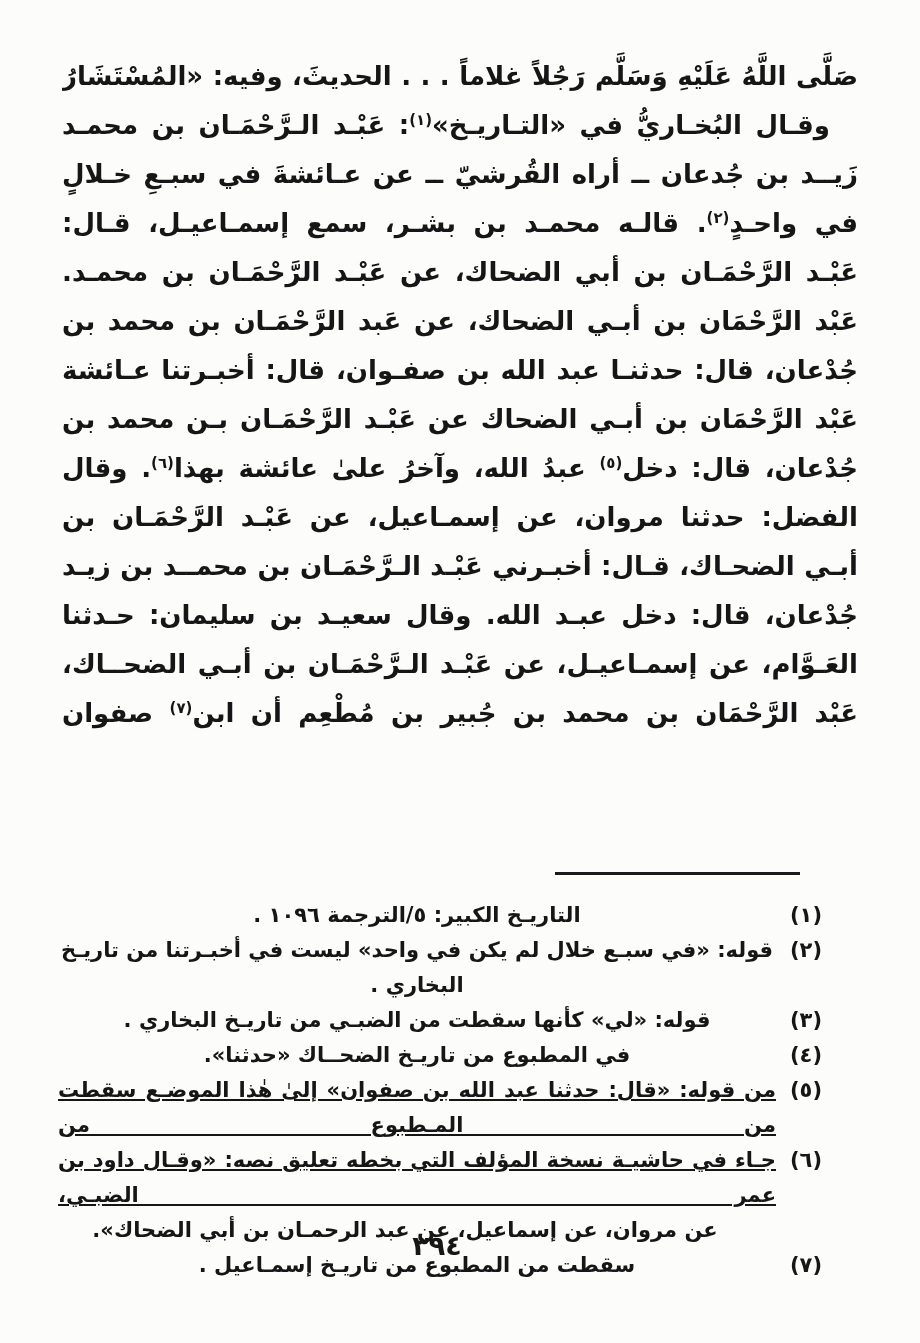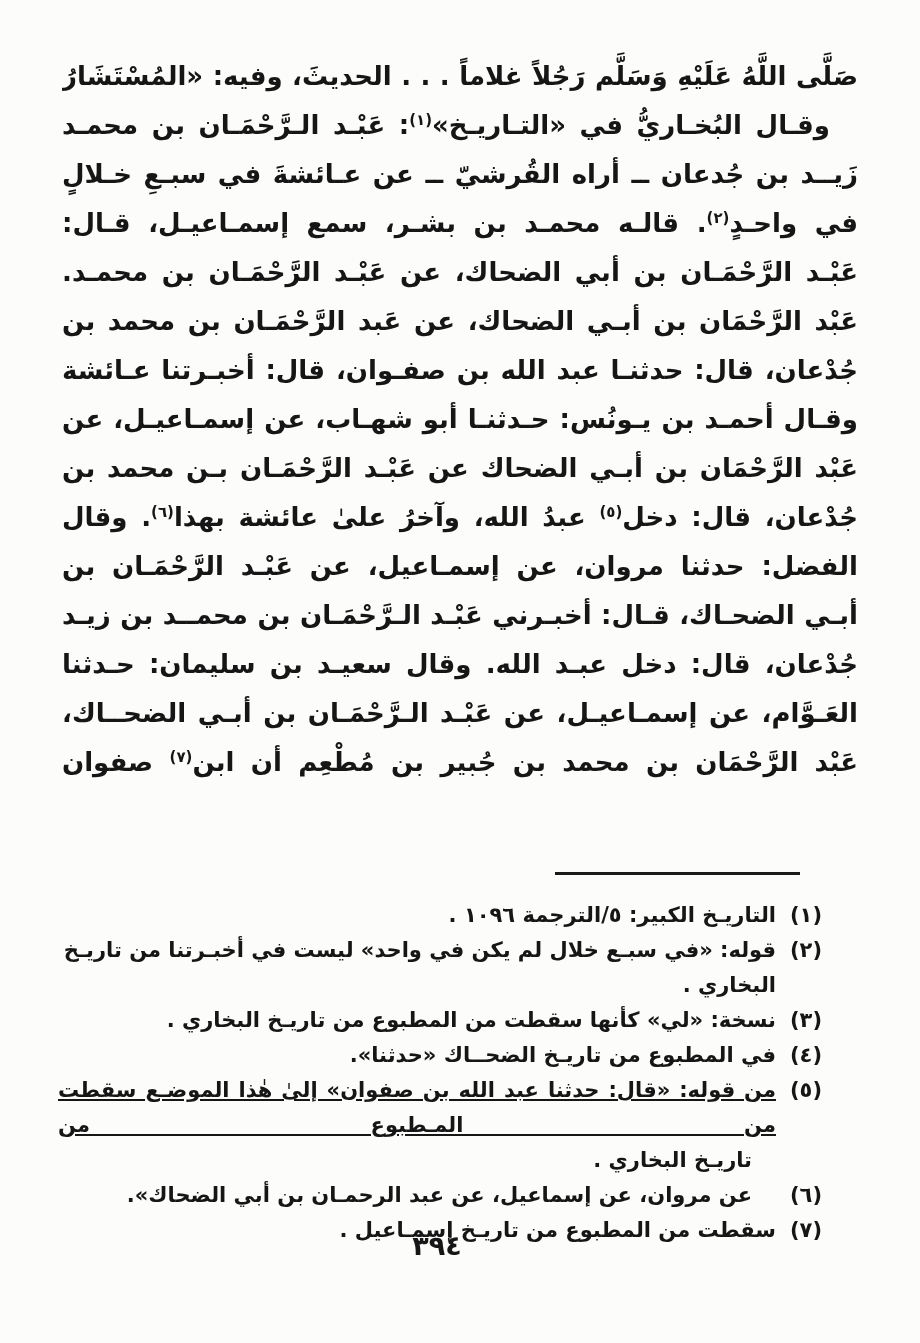--- a/index.html
+++ b/index.html
@@ -68,21 +68,21 @@
     text-align: right;
   }
   .fn-body {
     flex: 1 1 auto;
     min-width: 0;
   }
   .fn-line {
     font-size: 21px;
     font-weight: 700;
     line-height: 35px;
-    text-align: right;
+    text-align: center;
     overflow: hidden;
   }
   .fn-line.just {
     text-align: justify;
     text-align-last: justify;
     text-decoration: underline;
   }
   .fn-line.cont {
     padding-right: 24px;
   }
@@ -102,21 +102,20 @@
 
 <div class="page">
   <div class="main-text" id="main-text">
       <div class="tline">صَلَّى اللَّهُ عَلَيْهِ وَسَلَّم رَجُلاً غلاماً . . . الحديثَ، وفيه: «المُسْتَشَارُ مؤتَمَنٌ» .</div>
       <div class="tline indent">وقـال البُخـاريُّ في «التـاريـخ»<sup class="fnref">(١)</sup>: عَبْـد الـرَّحْمَـان بن محمـد بن</div>
       <div class="tline">زَيــد بن جُدعان ــ أراه القُرشيّ ــ عن عـائشةَ في سبـعِ خـلالٍ لم يَكُنَّ</div>
       <div class="tline">في واحـدٍ<sup class="fnref">(٢)</sup>. قالـه محمـد بن بشـر، سمع إسمـاعيـل، قـال: أخبـرنـا</div>
       <div class="tline">عَبْـد الرَّحْمَـان بن أبي الضحاك، عن عَبْـد الرَّحْمَـان بن محمـد. وقـال</div>
       <div class="tline">عَبْد الرَّحْمَان بن أبـي الضحاك، عن عَبد الرَّحْمَـان بن محمد بن زيـد بن</div>
       <div class="tline">جُدْعان، قال: حدثنـا عبد الله بن صفـوان، قال: أخبـرتنا عـائشة بهـذا.</div>
-      <div class="tline">وقـال أحمـد بن يـونُس: حـدثنـا أبو شهـاب، عن إسمـاعيـل، عن</div>
       <div class="tline">عَبْد الرَّحْمَان بن أبـي الضحاك عن عَبْـد الرَّحْمَـان بـن محمد بن زيـد بن</div>
       <div class="tline">جُدْعان، قال: دخل<sup class="fnref">(٥)</sup> عبدُ الله، وآخرُ علىٰ عائشة بهذا<sup class="fnref">(٦)</sup>. وقال مؤمَّل بن</div>
       <div class="tline">الفضل: حدثنا مروان، عن إسمـاعيل، عن عَبْـد الرَّحْمَـان بن محمد بن</div>
       <div class="tline">أبـي الضحـاك، قـال: أخبـرني عَبْـد الـرَّحْمَـان بن محمــد بن زيـد بن</div>
       <div class="tline">جُدْعان، قال: دخل عبـد الله. وقال سعيـد بن سليمان: حـدثنا عَبَّـاد بن</div>
       <div class="tline">العَـوَّام، عن إسمـاعيـل، عن عَبْـد الـرَّحْمَـان بن أبـي الضحــاك، عن</div>
       <div class="tline">عَبْد الرَّحْمَان بن محمد بن جُبير بن مُطْعِم أن ابن<sup class="fnref">(٧)</sup> صفوان دخل. وقـال</div>
     </div>
   <div class="fn-sep"></div>
   <div class="footnotes" id="footnotes">
@@ -128,39 +127,39 @@
       </div>
       <div class="fn-row">
         <span class="fn-marker">(٢)</span>
         <div class="fn-body">
           <div class="fn-line last">قوله: «في سبـع خلال لم يكن في واحد» ليست في أخبـرتنا من تاريـخ البخاري .</div>
         </div>
       </div>
       <div class="fn-row">
         <span class="fn-marker">(٣)</span>
         <div class="fn-body">
-          <div class="fn-line last">نسخة: «لي» كأنها سقطت من المطبوع من تاريـخ البخاري .</div>
+          <div class="fn-line last">قوله: «لي» كأنها سقطت من الضبـي من تاريـخ البخاري .</div>
         </div>
       </div>
       <div class="fn-row">
         <span class="fn-marker">(٤)</span>
         <div class="fn-body">
           <div class="fn-line last">في المطبوع من تاريـخ الضحــاك «حدثنا».</div>
         </div>
       </div>
       <div class="fn-row">
         <span class="fn-marker">(٥)</span>
         <div class="fn-body">
           <div class="fn-line just">من قوله: «قال: حدثنا عبد الله بن صفوان» إلىٰ هٰذا الموضـع سقطت من المـطبوع من</div>
-          <div class="fn-line last cont">تاريـخ البخاري .</div>
         </div>
       </div>
       <div class="fn-row">
         <span class="fn-marker">(٦)</span>
         <div class="fn-body">
+          <div class="fn-line just">جـاء في حاشيـة نسخة المؤلف التي بخطه تعليق نصه: «وقـال داود بن عمر الضبـي،</div>
           <div class="fn-line last cont">عن مروان، عن إسماعيل، عن عبد الرحمـان بن أبي الضحاك».</div>
         </div>
       </div>
       <div class="fn-row">
         <span class="fn-marker">(٧)</span>
         <div class="fn-body">
           <div class="fn-line last">سقطت من المطبوع من تاريـخ إسمـاعيل .</div>
         </div>
       </div>
     </div>

